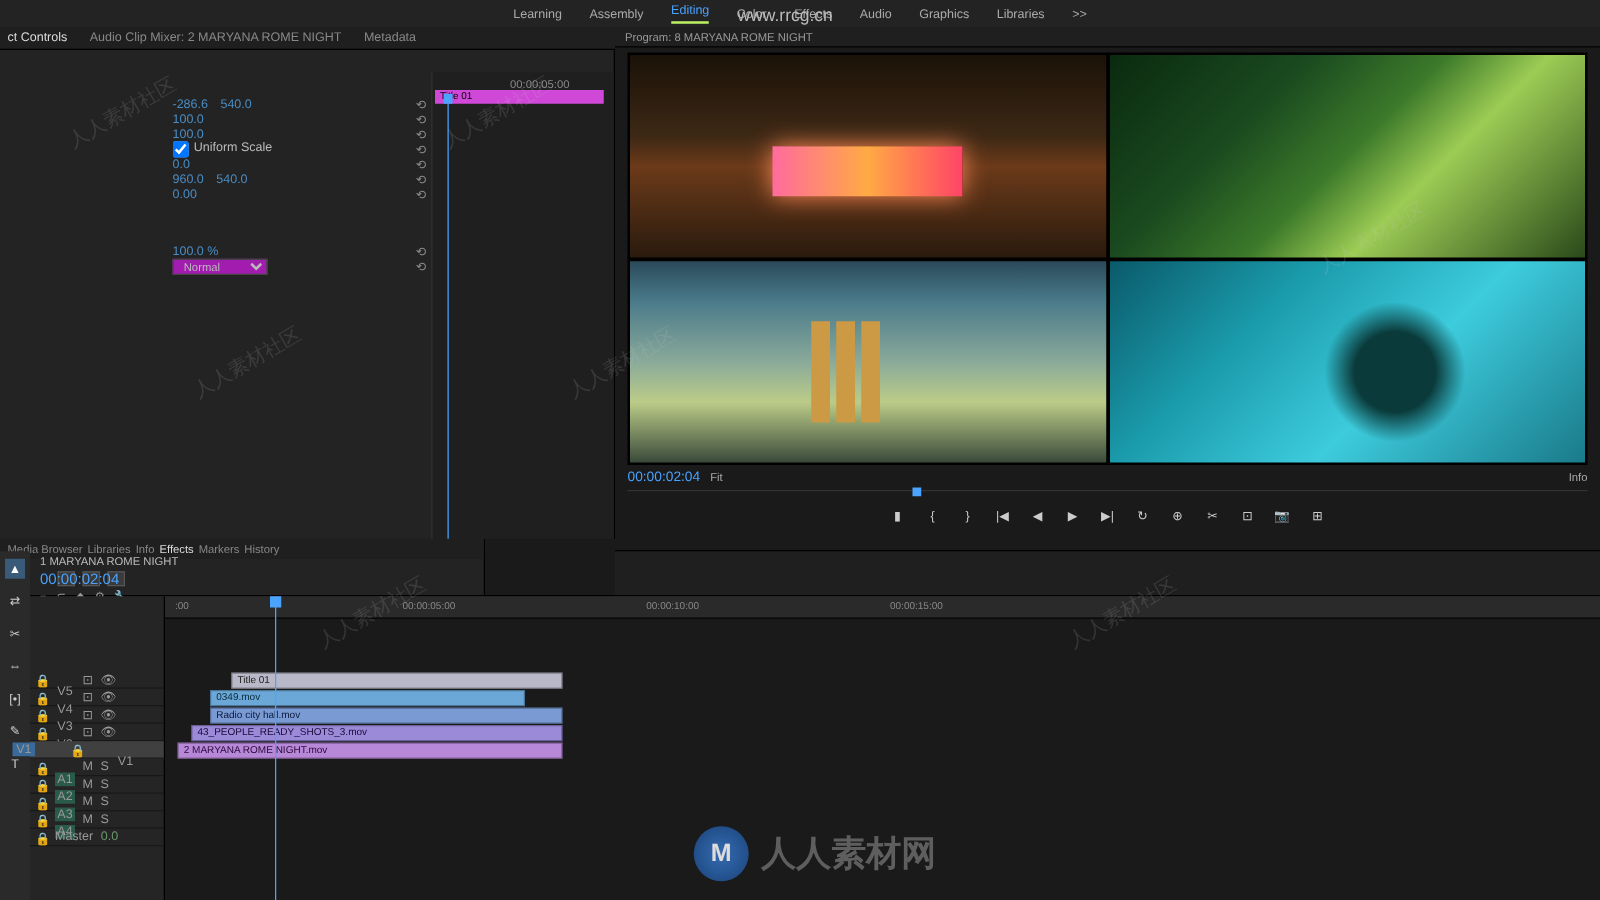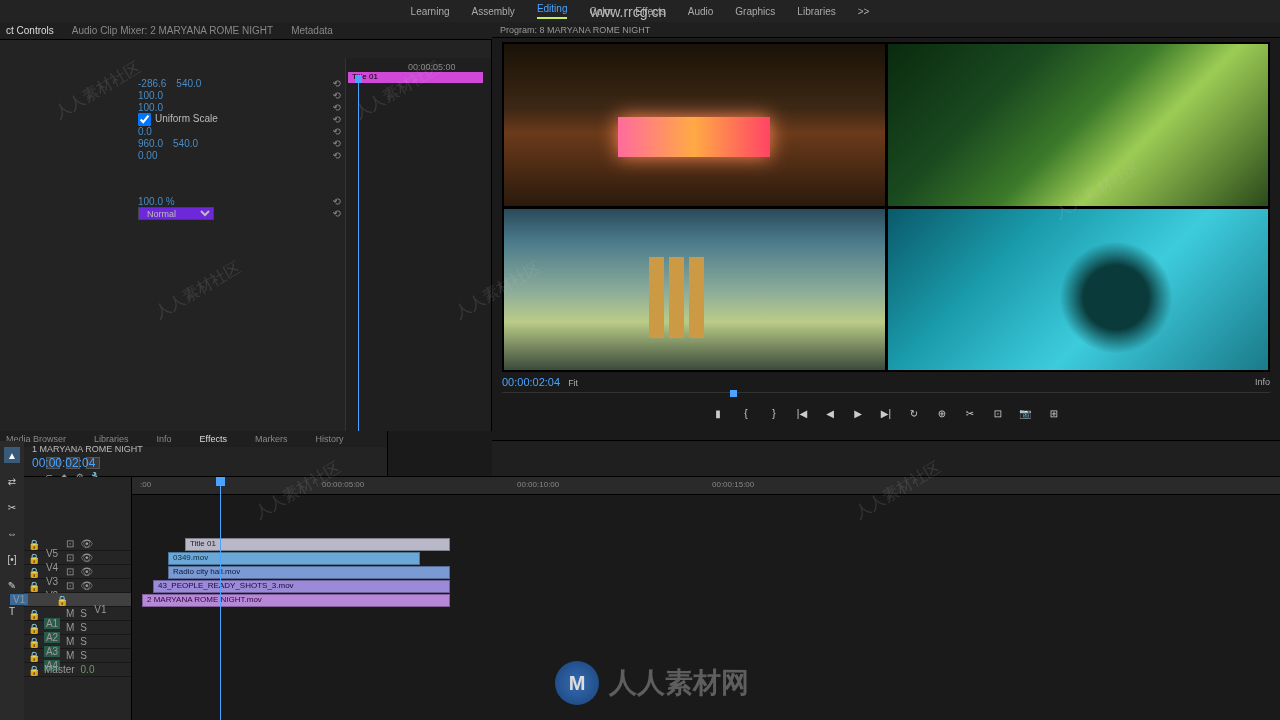--- a/index.html
+++ b/index.html
@@ -20,23 +20,23 @@
 .ec-timecode { position: absolute; top: 4px; left: 62px; color: #888; font-size: 9px; }
 .ec-clip-bar { position: absolute; top: 14px; left: 2px; right: 8px; height: 11px; background: #d048d8; font-size: 8px; color: #000; padding-left: 4px; }
 .ec-playhead { position: absolute; left: 12px; top: 25px; bottom: 0; width: 1px; background: #4aa3ff; }
 .ec-playhead::before { content: ''; position: absolute; top: -8px; left: -3px; width: 7px; height: 8px; background: #4aa3ff; }
 .ec-props { position: absolute; left: 0; width: 345px; top: 38px; }
 .ec-row { display: flex; align-items: center; height: 12px; padding: 0 8px; position: relative; }
 .ec-val { color: #4a8cc4; margin-left: 130px; }
 .ec-val2 { color: #4a8cc4; margin-left: 10px; }
 .ec-check { margin-left: 130px; display: flex; gap: 4px; color: #bbb; }
 .ec-reset { position: absolute; right: 4px; color: #888; cursor: pointer; }
-.ec-select { margin-left: 130px; background: #6d28d9; border: 1px solid #444; color: #bbb; padding: 0 20px 0 4px; font-size: 9px; height: 13px; }
+.ec-select { margin-left: 130px; background: #a21caf; border: 1px solid #444; color: #bbb; padding: 0 20px 0 4px; font-size: 9px; height: 13px; }
 .effects-panel { width: 388px; background: #232323; border-right: 1px solid #000; }
-.effects-tabs { background: #1f1f1f; height: 16px; display: flex; align-items: center; gap: 28px; padding: 0 6px; text-align: right; }
+.effects-tabs { background: #1f1f1f; height: 16px; display: flex; align-items: center; gap: 4px; padding: 0 6px; text-align: right; }
 .effects-tabs span { color: #888; cursor: pointer; font-size: 9px; }
 .effects-tabs span.active { color: #ddd; }
 .effects-body { padding: 6px; }
 .preset-icons { display: flex; gap: 6px; margin: 4px 0 4px 40px; }
 .preset-icon { width: 14px; height: 12px; background: #3a3a3a; border: 1px solid #555; }
 .folder-text { color: #888; margin: 4px 0; padding-left: 4px; }
 .program-panel { background: #1a1a1a; flex: 1; }
 .prog-tab { background: #1f1f1f; height: 16px; padding: 0 8px; display: flex; align-items: center; border-bottom: 1px solid #000; }
 .prog-tab span { color: #999; font-size: 9px; }
 .prog-monitor { background: #000; margin: 4px 10px 0 10px; height: 330px; display: grid; grid-template-columns: 1fr 1fr; grid-template-rows: 1fr 1fr; gap: 3px; padding: 2px; }

